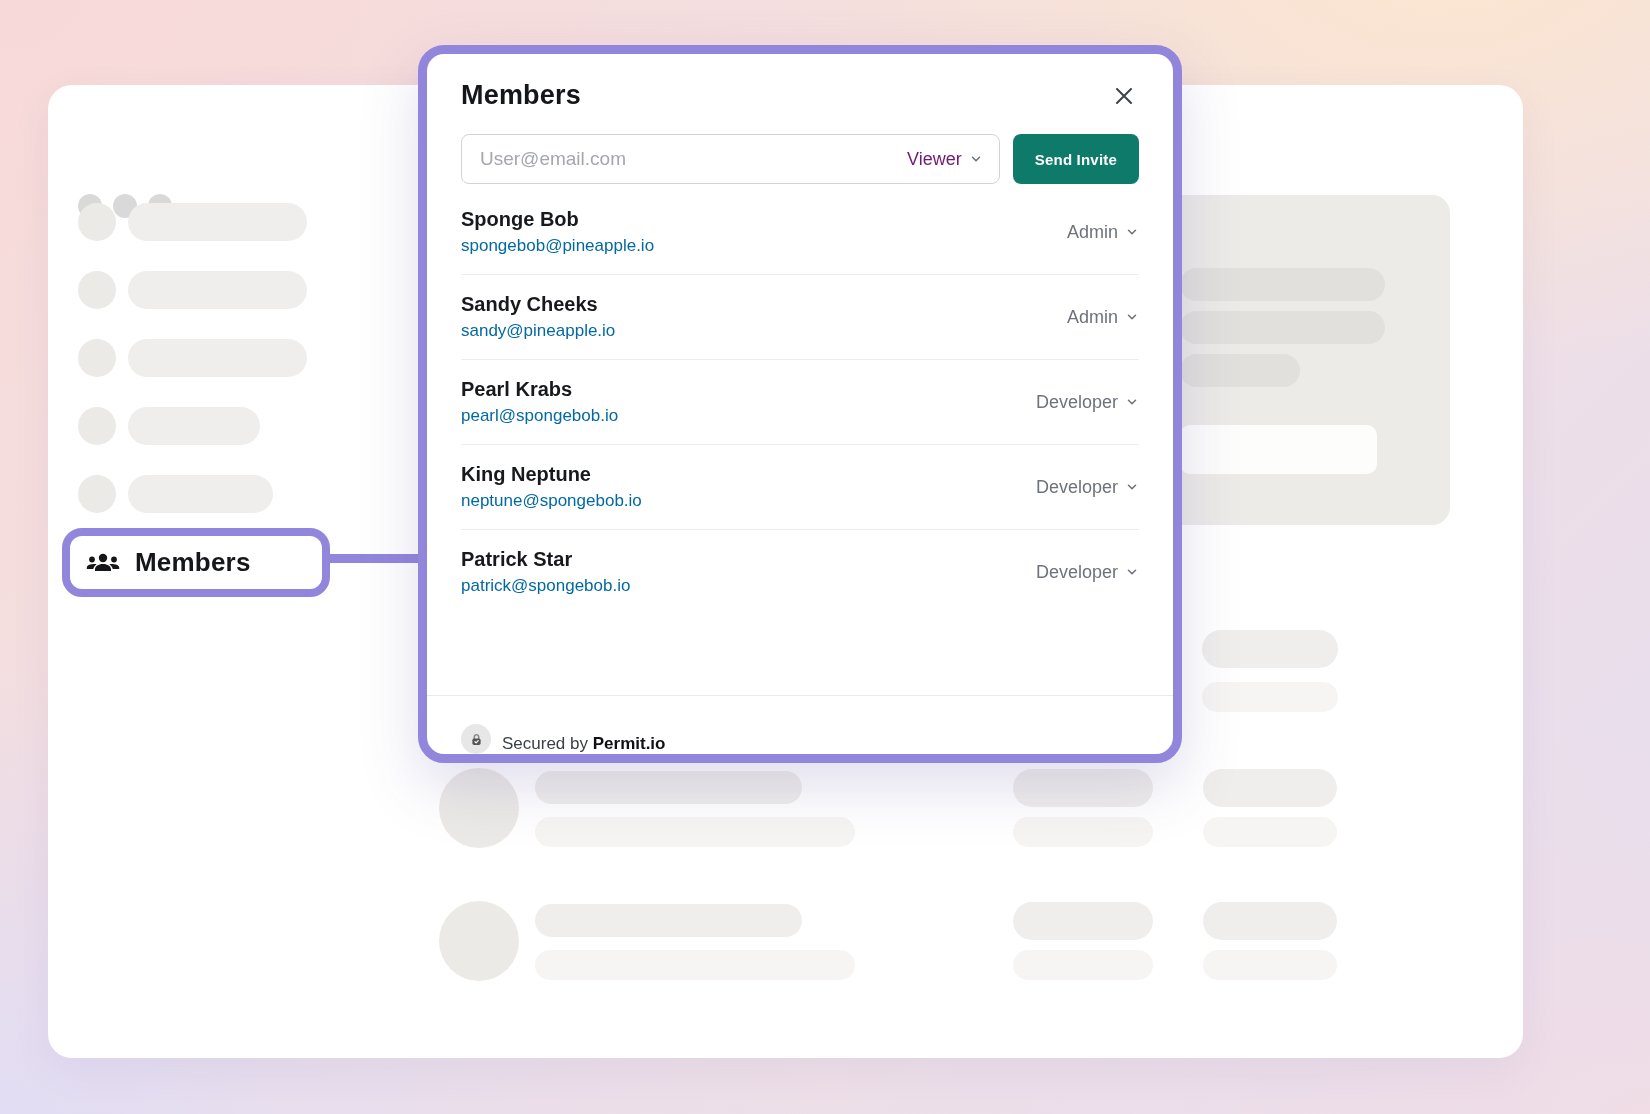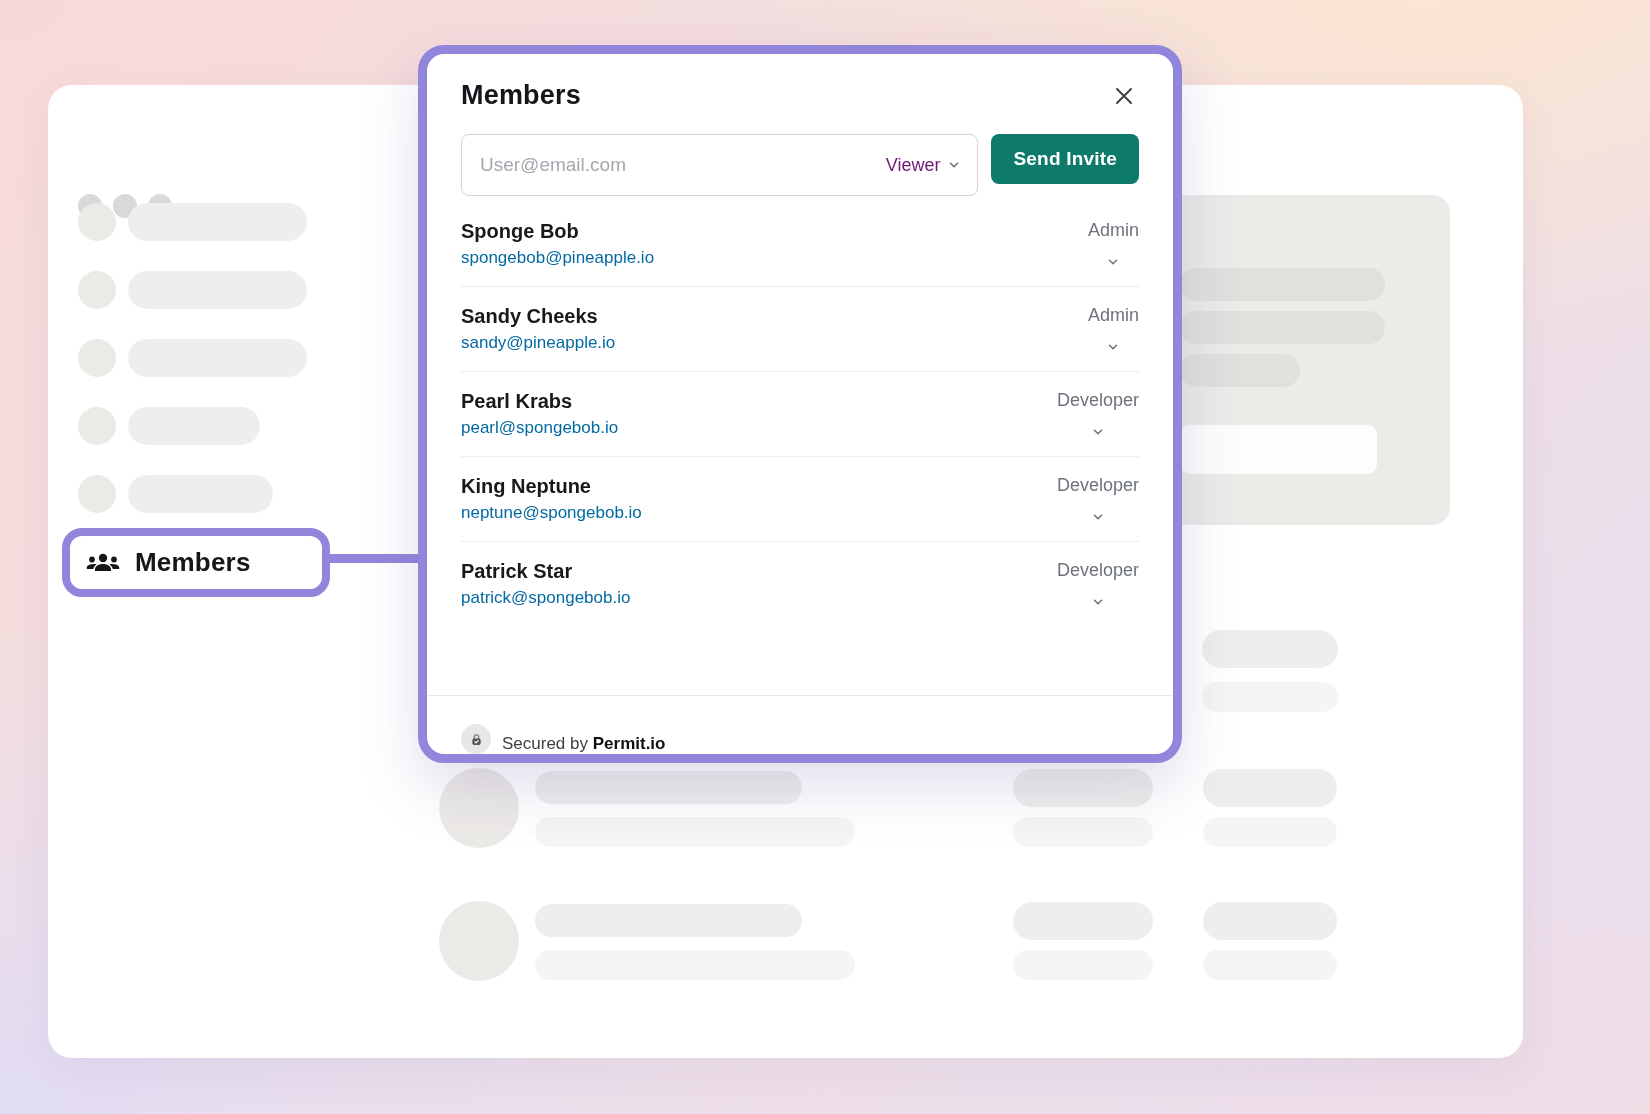--- a/index.html
+++ b/index.html
@@ -40,40 +40,40 @@
     left:418px;top:45px;width:764px;height:718px;box-sizing:border-box;
     background:#fff;border:9px solid var(--accent,#9286dc);border-radius:26px;
     box-shadow:0 24px 60px rgba(90,70,150,.18);z-index:30;
     display:flex;flex-direction:column;padding:26px 34px 0 34px;
   }
   .modal-header{display:flex;align-items:center;justify-content:space-between;}
   .modal-title{font-size:27px;font-weight:700;color:#14161a;letter-spacing:.2px;}
   .close-btn{width:30px;height:30px;border:none;background:transparent;padding:0;cursor:pointer;display:flex;align-items:center;justify-content:center;}
   .invite-row{display:flex;gap:13px;margin-top:23px;}
   .invite-input{
-    flex:1;height:62px;box-sizing:border-box;border:1px solid #d4d4d4;border-radius:8px;
+    flex:1;height:50px;box-sizing:border-box;border:1px solid #d4d4d4;border-radius:8px;
     display:flex;align-items:center;padding:0 16px;background:#fff;
   }
   .invite-input input{
     flex:1;border:none;outline:none;font-family:"Liberation Sans",sans-serif;
     font-size:19px;color:#333;background:transparent;min-width:0;
   }
   .invite-input input::placeholder{color:#a4a7ad;}
   .role-select{display:flex;align-items:center;gap:7px;font-size:18px;color:#701a75;cursor:pointer;white-space:nowrap;}
   .send-btn{
     height:50px;border:none;border-radius:8px;background:var(--teal,#0e7b6a);color:#fff;
-    font-family:"Liberation Sans",sans-serif;font-size:19px;font-weight:700;
+    font-family:"Liberation Sans",sans-serif;font-size:15px;font-weight:700;
     padding:0 22px;cursor:pointer;letter-spacing:.2px;
   }
   .member-list{margin-top:6px;}
   .member-row{height:84px;display:flex;align-items:center;justify-content:space-between;border-bottom:1px solid #ededed;}
   .member-row:last-child{border-bottom:none;}
   .member-name{font-size:20px;font-weight:600;color:#17191d;margin-bottom:5px;}
   .member-email{font-size:17px;color:#0369a1;}
-  .member-role{display:flex;align-items:center;gap:14px;font-size:18px;color:#6d727b;cursor:pointer;flex-direction:column;}
+  .member-role{display:flex;align-items:center;gap:7px;font-size:18px;color:#6d727b;cursor:pointer;}
   .modal-footer{
     margin:auto -34px 0 -34px;border-top:1px solid #e9e9e9;height:58px;
     display:flex;align-items:flex-end;gap:11px;padding:0 34px;
   }
   .lock-badge{width:30px;height:30px;border-radius:50%;background:#e7e7e7;display:flex;align-items:center;justify-content:center;}
   .secured-text{font-size:17px;color:#3b3f46;}
   .secured-brand{font-weight:700;color:#101114;}
 </style>
 </head>
 <body>

